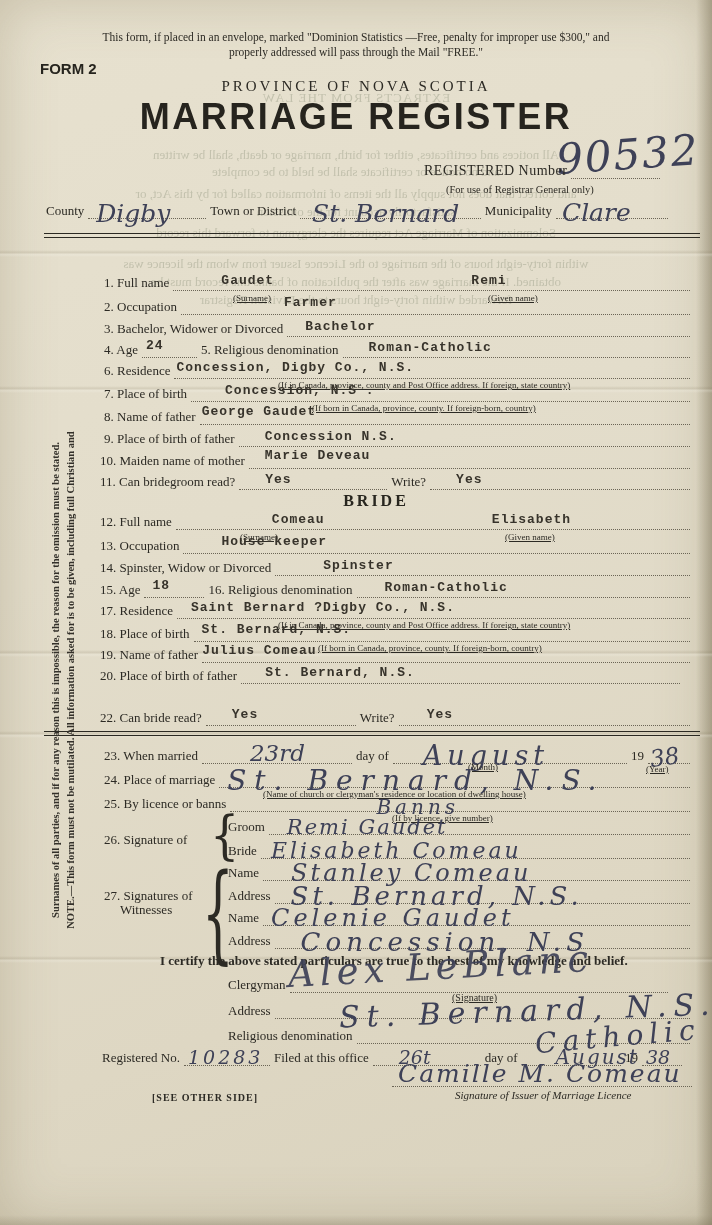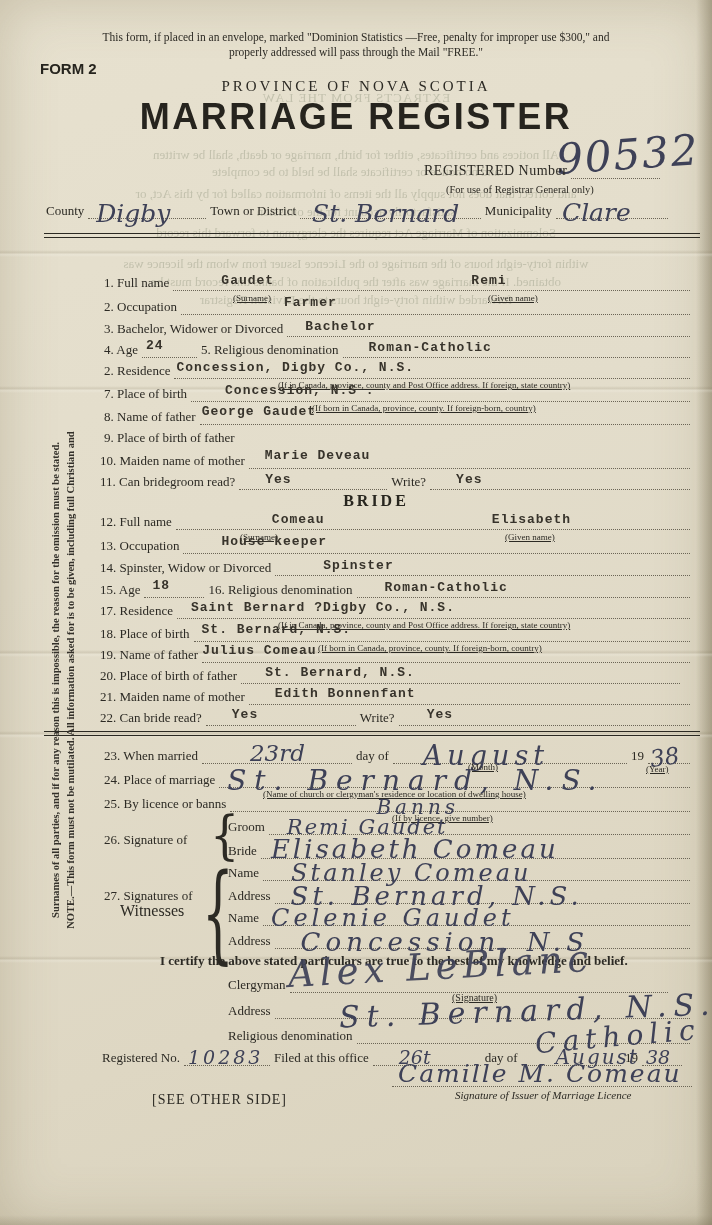--- a/index.html
+++ b/index.html
@@ -124,21 +124,21 @@
     <span class="dotsw" style="width:55px">
       <span class="typed" style="left:4px;bottom:4px">24</span>
     </span>
     <span class="lbl mid">5.  Religious denomination</span>
     <span class="dots">
       <span class="typed" style="left:26px">Roman-Catholic</span>
     </span>
   </div>
 
   <div class="row" style="top:362px;left:104px;right:22px">
-    <span class="lbl">2.  Residence</span>
+    <span class="lbl">6.  Residence</span>
     <span class="dots">
       <span class="typed" style="left:2px;bottom:3px">Concession, Digby Co., N.S.</span>
     </span>
   </div>
   <div class="helper" style="top:380px;left:278px">(If in Canada, province, county and Post Office address.   If foreign, state country)</div>
 
   <div class="row" style="top:385px;left:104px;right:22px">
     <span class="lbl">7.  Place of birth</span>
     <span class="dots">
       <span class="typed" style="left:34px;bottom:3px">Concession, N.S .</span>
@@ -148,20 +148,23 @@
 
   <div class="row" style="top:408px;left:104px;right:22px">
     <span class="lbl">8.  Name of father</span>
     <span class="dots">
       <span class="typed" style="left:2px;bottom:5px">George Gaudet</span>
     </span>
   </div>
 
   <div class="row" style="top:430px;left:104px;right:22px">
     <span class="lbl">9.  Place of birth of father</span>
+    <span class="dots">
+      <span class="typed" style="left:26px">Concession N.S.</span>
+    </span>
   </div>
 
   <div class="row" style="top:452px;left:100px;right:22px">
     <span class="lbl">10.  Maiden name of mother</span>
     <span class="dots">
       <span class="typed" style="left:16px;bottom:5px">Marie Deveau</span>
     </span>
   </div>
 
   <div class="row" style="top:473px;left:100px;right:22px">
@@ -235,26 +238,20 @@
     </span>
   </div>
 
   <div class="row" style="top:667px;left:100px;right:32px">
     <span class="lbl">20.  Place of birth of father</span>
     <span class="dots">
       <span class="typed" style="left:24px;bottom:3px">St. Bernard, N.S.</span>
     </span>
   </div>
 
-  <div class="row" style="top:688px;left:100px;right:22px">
-    <span class="lbl">21.  Maiden name of mother</span>
-    <span class="dots">
-      <span class="typed" style="left:26px;bottom:3px">Edith Bonnenfant</span>
-    </span>
-  </div>
 
   <div class="row" style="top:709px;left:100px;right:22px">
     <span class="lbl">22.  Can bride read?</span>
     <span class="dotsw" style="width:150px">
       <span class="typed" style="left:26px;bottom:3px">Yes</span>
     </span>
     <span class="lbl mid">Write?</span>
     <span class="dots">
       <span class="typed" style="left:28px;bottom:3px">Yes</span>
     </span>
@@ -299,26 +296,26 @@
   <div class="brace" style="left:210px;top:812px;font-size:46px;transform:scaleY(1.15)">{</div>
   <div class="row" style="top:818px;left:228px;right:22px">
     <span class="lbl">Groom</span>
     <span class="dots">
       <span class="hw" style="left:18px;bottom:-4px;font-size:21px;letter-spacing:2px">Remi Gaudet</span>
     </span>
   </div>
   <div class="row" style="top:842px;left:228px;right:22px">
     <span class="lbl">Bride</span>
     <span class="dots">
-      <span class="hw" style="left:10px;bottom:-4px;font-size:26px;letter-spacing:3px">Elisabeth Comeau</span>
+      <span class="hw" style="left:10px;bottom:-4px;font-size:22px;letter-spacing:3px">Elisabeth Comeau</span>
     </span>
   </div>
 
   <div class="abs" style="top:888px;left:104px;font-size:13px">27.  Signatures of</div>
-  <div class="abs" style="top:902px;left:120px;font-size:16px">Witnesses</div>
+  <div class="abs" style="top:902px;left:120px;font-size:13px">Witnesses</div>
   <div class="brace" style="left:202px;top:860px;font-size:50px;transform:scaleY(2.15);transform-origin:top left">{</div>
   <div class="row" style="top:864px;left:228px;right:22px">
     <span class="lbl">Name</span>
     <span class="dots">
       <span class="hw" style="left:28px;bottom:-5px;font-size:24px;letter-spacing:3px">Stanley Comeau</span>
     </span>
   </div>
   <div class="row" style="top:887px;left:228px;right:22px">
     <span class="lbl">Address</span>
     <span class="dots">
@@ -378,20 +375,20 @@
     <span class="dotsw" style="width:40px">
       <span class="hw" style="left:4px;bottom:-2px;font-size:19px">38</span>
     </span>
   </div>
 
   <div class="dotsw abs" style="left:392px;top:1070px;width:300px;height:16px">
     <span class="hw" style="left:6px;bottom:0;font-size:25px;letter-spacing:2px">Camille M. Comeau</span>
   </div>
   <div class="abs cap" style="top:1089px;left:455px;font-size:11px">Signature of Issuer of Marriage Licence</div>
 
-  <div class="abs" style="top:1092px;left:152px;font-size:14px;font-weight:normal;letter-spacing:1px">[SEE OTHER SIDE]</div>
+  <div class="abs" style="top:1092px;left:152px;font-size:10px;font-weight:bold;letter-spacing:1px">[SEE OTHER SIDE]</div>
 
   <div class="vnote">
     <div>Surnames of all parties, and if for any reason this is impossible, the reason for the omission must be stated.</div>
     <div>NOTE.—This form must not be mutilated.   All information asked for is to be given, including full Christian and</div>
   </div>
 
 </div>
 
 </body></html>

